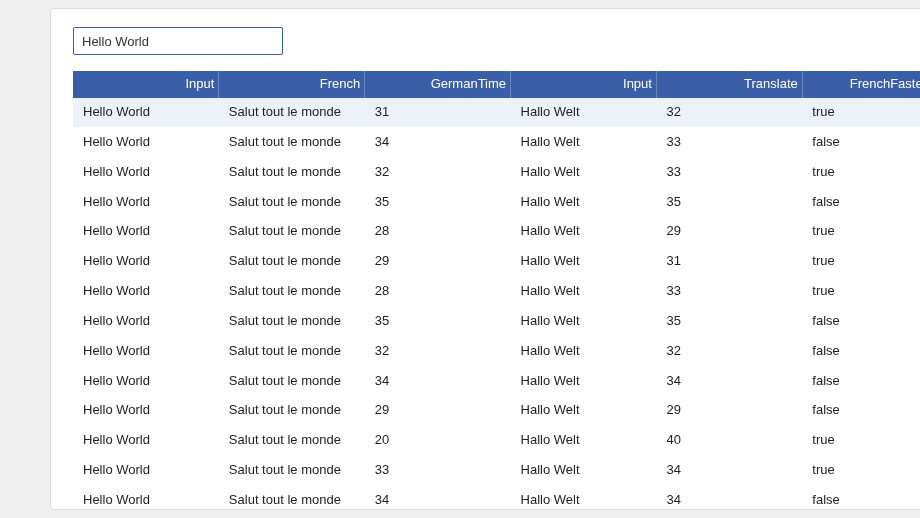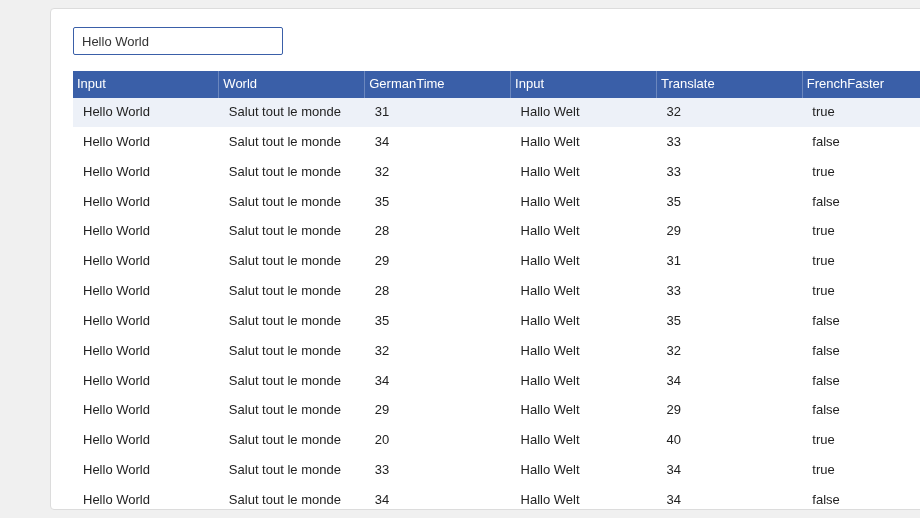--- a/index.html
+++ b/index.html
@@ -69,21 +69,21 @@
   table.grid{
     width:100%;
     border-collapse:collapse;
     table-layout:fixed;
   }
   table.grid thead th{
     background:var(--header);
     color:#fff;
     font-weight:400;
     font-size:13px;
-    text-align:left;
+    text-align:right;
     padding:5px 4px 6px 4px;
     border-right:1px solid rgba(255,255,255,.25);
   }
   table.grid thead th:last-child{border-right:none;}
   table.grid tbody td{
     padding:5px 10px 5px 10px;
     font-size:13px;
     color:#222;
     border-top:1px solid transparent;
     white-space:nowrap;
@@ -115,21 +115,21 @@
         <col class="c0">
           <col class="c1">
           <col class="c2">
         <col class="c3">
           <col class="c4">
           <col class="c5">
       </colgroup>
       <thead>
         <tr>
           <th>Input</th>
-          <th>World</th>
+          <th>French</th>
           <th>GermanTime</th>
           <th>Input</th>
           <th>Translate</th>
           <th>FrenchFaster</th>
         </tr>
       </thead>
       <tbody id="tbody">
           <tr class="alt">
             <td>Hello World</td>
             <td>Salut tout le monde</td>

